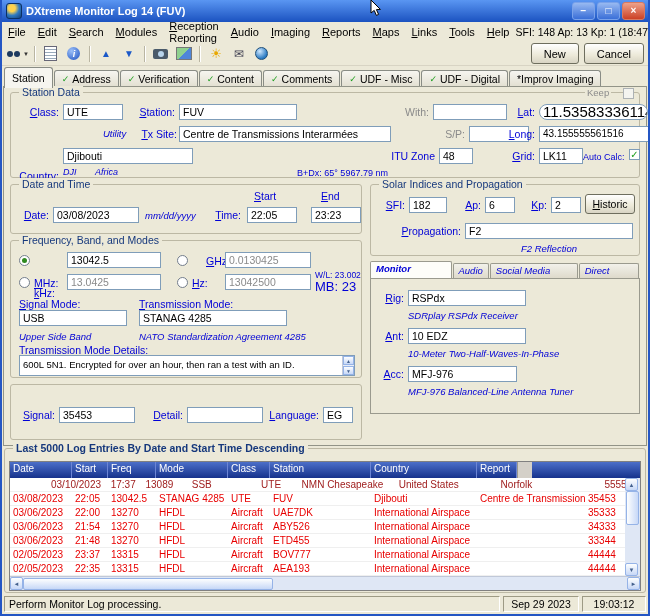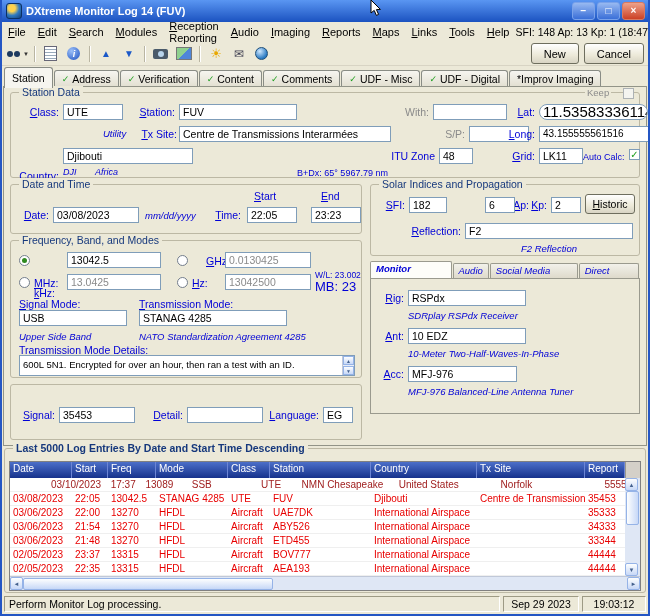--- a/index.html
+++ b/index.html
@@ -283,26 +283,26 @@
     <div class="note" style="left:134px;top:25px;">mm/dd/yyyy</div>
     <div class="lbl r hot" style="left:198px;top:24px;width:32px;">Time:</div>
     <div class="f" style="left:236px;top:22px;width:50px;">22:05</div>
     <div class="f" style="left:300px;top:22px;width:50px;">23:23</div>
   </div>
 
   <div class="grp" style="left:368px;top:184px;width:270px;height:72px;">
     <div class="gt">Solar Indices and Propagation</div>
     <div class="lbl r hot" style="left:8px;top:14px;width:26px;">SFI:</div>
     <div class="f" style="left:38px;top:12px;width:38px;">182</div>
-    <div class="lbl r hot" style="left:88px;top:14px;width:22px;margin-left:48px;">Ap:</div>
+    <div class="lbl r hot" style="left:88px;top:14px;width:22px;">Ap:</div>
     <div class="f" style="left:114px;top:12px;width:30px;">6</div>
     <div class="lbl r hot" style="left:154px;top:14px;width:22px;">Kp:</div>
     <div class="f" style="left:180px;top:12px;width:30px;">2</div>
     <button class="hbtn" style="left:214px;top:9px;width:50px;height:20px;">Historic</button>
-    <div class="lbl r hot" style="left:28px;top:40px;width:62px;">Reflection:</div>
+    <div class="lbl r hot" style="left:28px;top:40px;width:62px;">Propagation:</div>
     <div class="f" style="left:94px;top:38px;width:168px;">F2</div>
     <div class="note" style="left:94px;top:58px;width:168px;text-align:center;">F2 Reflection</div>
   </div>
 
   <div class="grp" style="left:8px;top:240px;width:352px;height:138px;">
     <div class="gt">Frequency, Band, and Modes</div>
     <div class="radio sel" style="left:8px;top:14px;"></div>
     <div class="lbl hot" style="left:23px;top:14px;margin-top:32px;">kHz:</div>
     <div class="f" style="left:56px;top:11px;width:94px;">13042.5</div>
     <div class="radio" style="left:166px;top:14px;"></div>
@@ -366,21 +366,20 @@
     <div class="gt bold">Last 5000 Log Entries By Date and Start Time Descending</div>
     <div class="grid" style="left:4px;top:12px;width:632px;height:130px;">
       <div class="ghead">
         <div class="gh c0">Date</div>
         <div class="gh c1">Start</div>
         <div class="gh c2">Freq</div>
         <div class="gh c3">Mode</div>
         <div class="gh c4">Class</div>
         <div class="gh c5">Station</div>
         <div class="gh c6">Country</div>
-        <div class="gh c7">Tx Site</div>
         <div class="gh c8">Report</div>
         <div class="vcap"></div>
       </div>
       <div class="grow row-maroon">
         <div class="gc c0">03/10/2023</div>
         <div class="gc c1">17:37</div>
         <div class="gc c2">13089</div>
         <div class="gc c3">SSB</div>
         <div class="gc c4">UTE</div>
         <div class="gc c5">NMN Chesapeake</div>

